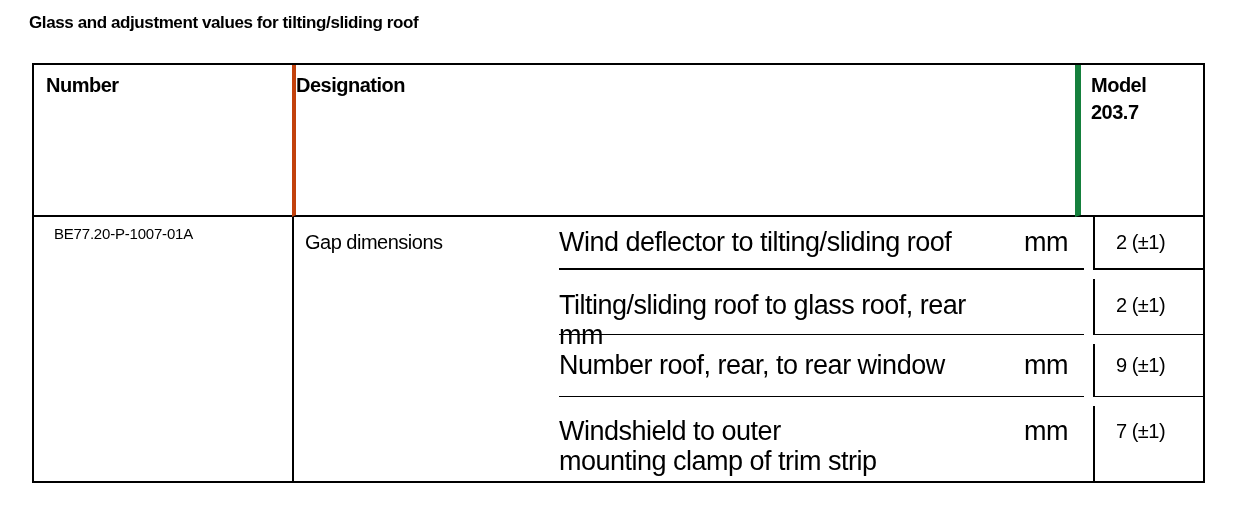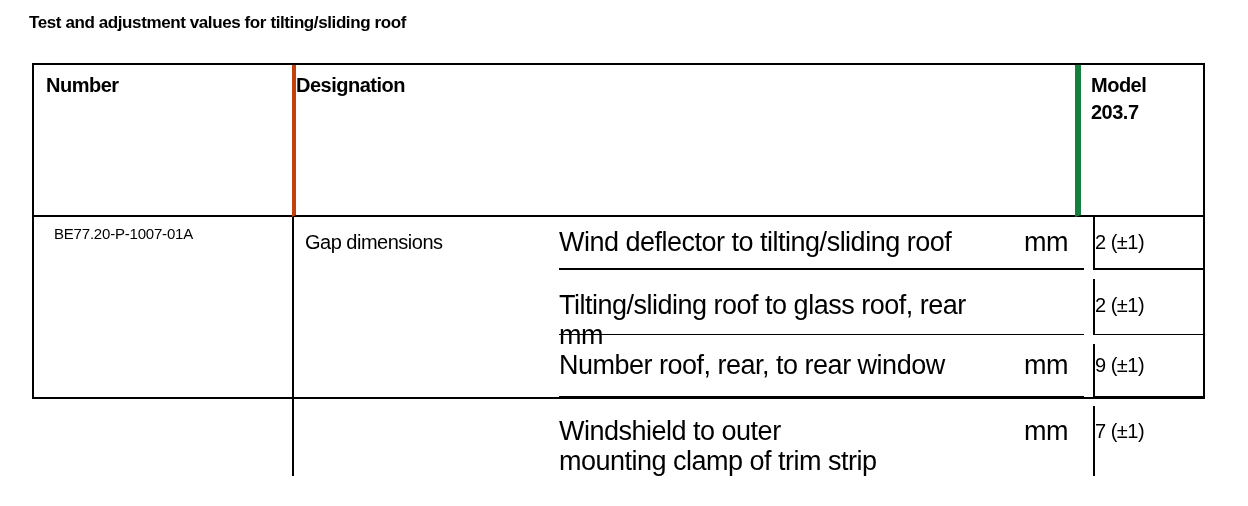--- a/index.html
+++ b/index.html
@@ -23,21 +23,21 @@
     font-size: 17px;
     font-weight: bold;
     letter-spacing: -0.4px;
     white-space: nowrap;
   }
   .spec-table {
     position: absolute;
     left: 32px;
     top: 63px;
     width: 1173px;
-    height: 336px;
+    height: 420px;
     border: 2px solid #000;
     box-sizing: border-box;
     display: grid;
     grid-template-columns: 258px 783px 1fr;
     grid-template-rows: 152px 1fr;
   }
   .hcell {
     border-bottom: 2px solid #000;
     box-sizing: border-box;
     font-size: 20px;
@@ -87,33 +87,33 @@
     padding-right: 16px;
   }
   .sub-desig .desig-text { white-space: pre-line; }
   .sub-value {
     grid-column: 3;
     border-left: 2px solid #000;
     box-sizing: border-box;
     font-size: 20px;
     letter-spacing: -0.5px;
     line-height: 30px;
-    padding-left: 0;
+    padding-left: 21px;
   }
   .r1 { grid-row: 1; border-bottom: 2px solid #000; padding-top: 10px; }
   .r2 { grid-row: 2; border-bottom: 1px solid #000; padding-top: 11px; flex-direction: column; }
   .r3 { grid-row: 3; border-bottom: 1px solid #000; padding-top: 6px; }
   .r4 { grid-row: 4; padding-top: 10px; }
 </style>
 </head>
 <body>
 
 <div class="page">
 
-  <div class="doc-title">Test and adjustment values for tilting/sliding roof</div>
+  <div class="doc-title">Glass and adjustment values for tilting/sliding roof</div>
 
   <div class="spec-table">
 
     <div class="hcell h-number">Number</div>
 
     <div class="hcell h-desig">Designation</div>
 
     <div class="hcell h-model">Model
 203.7</div>
 

